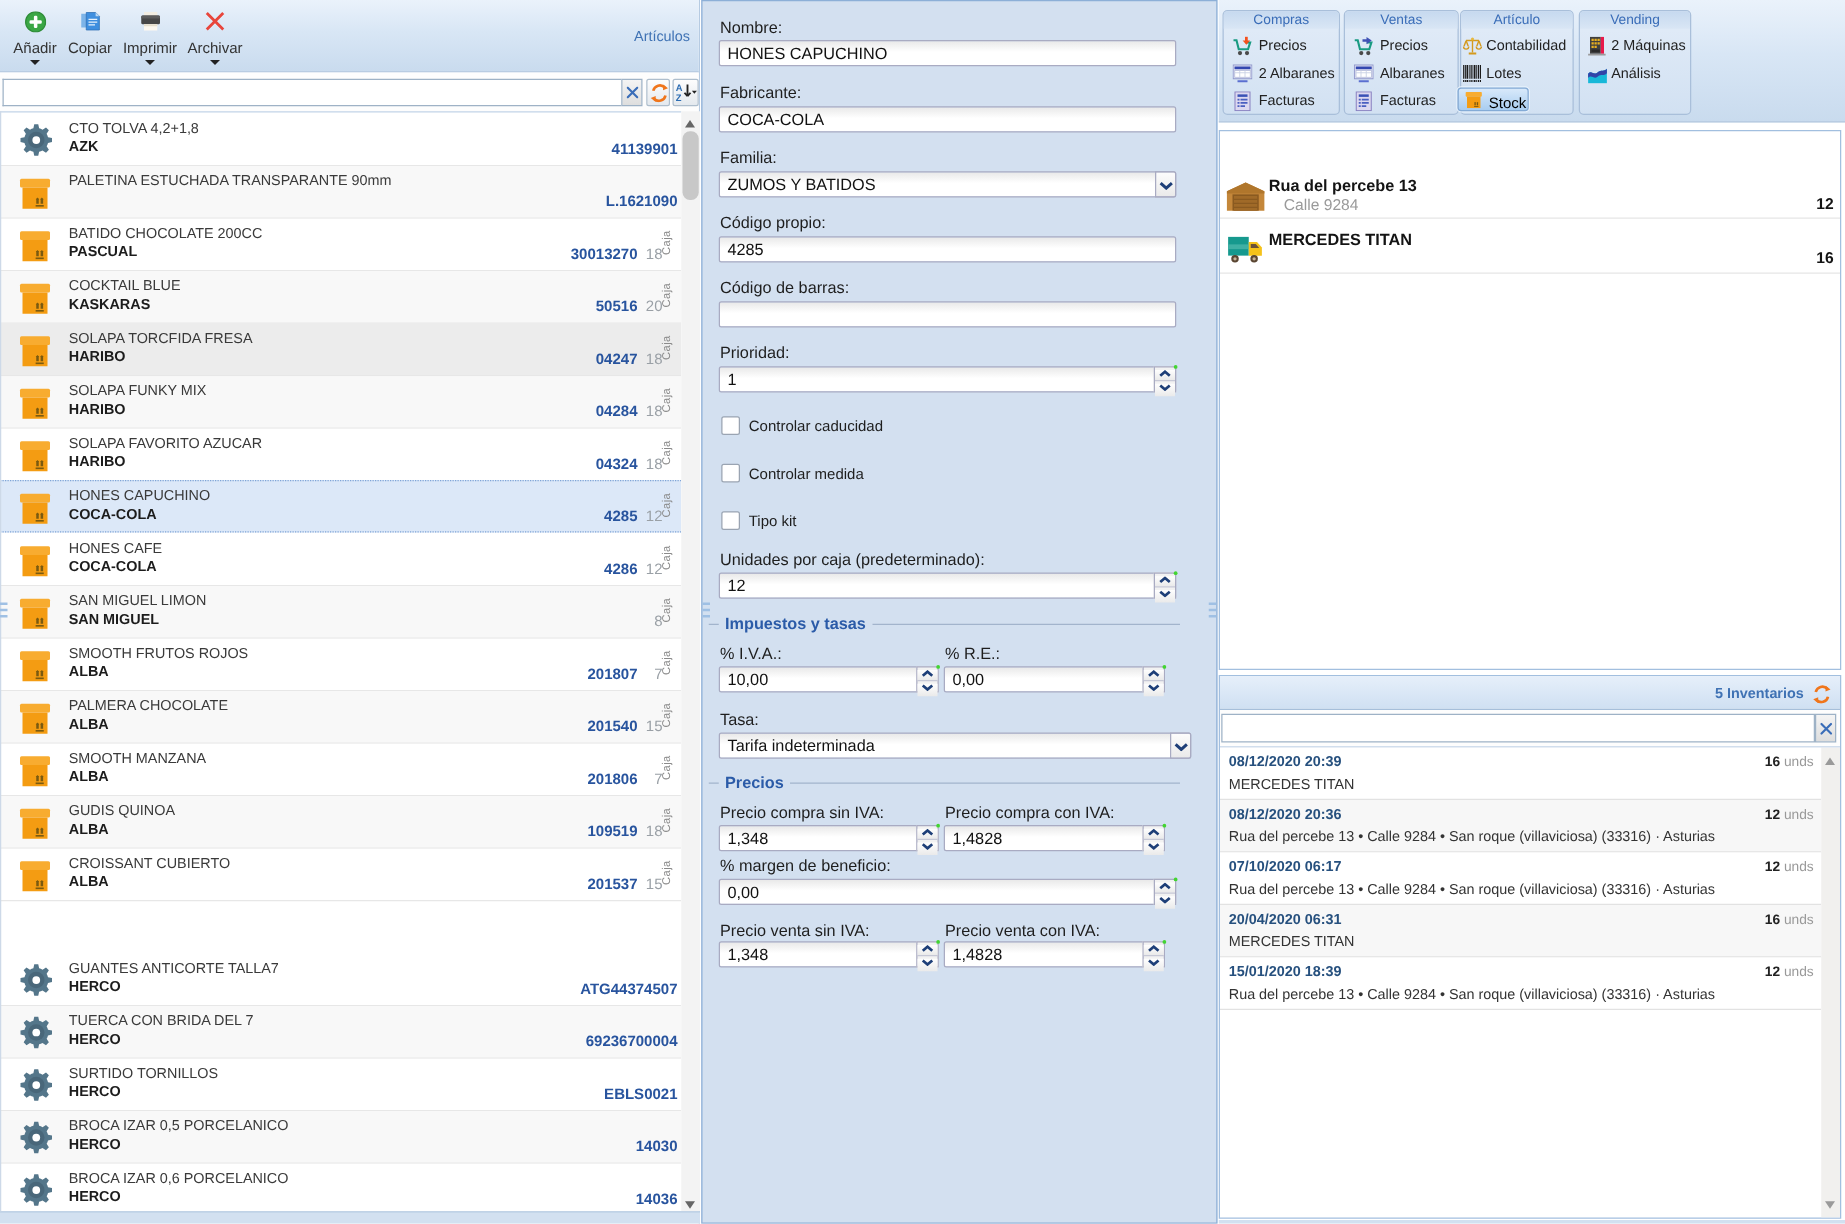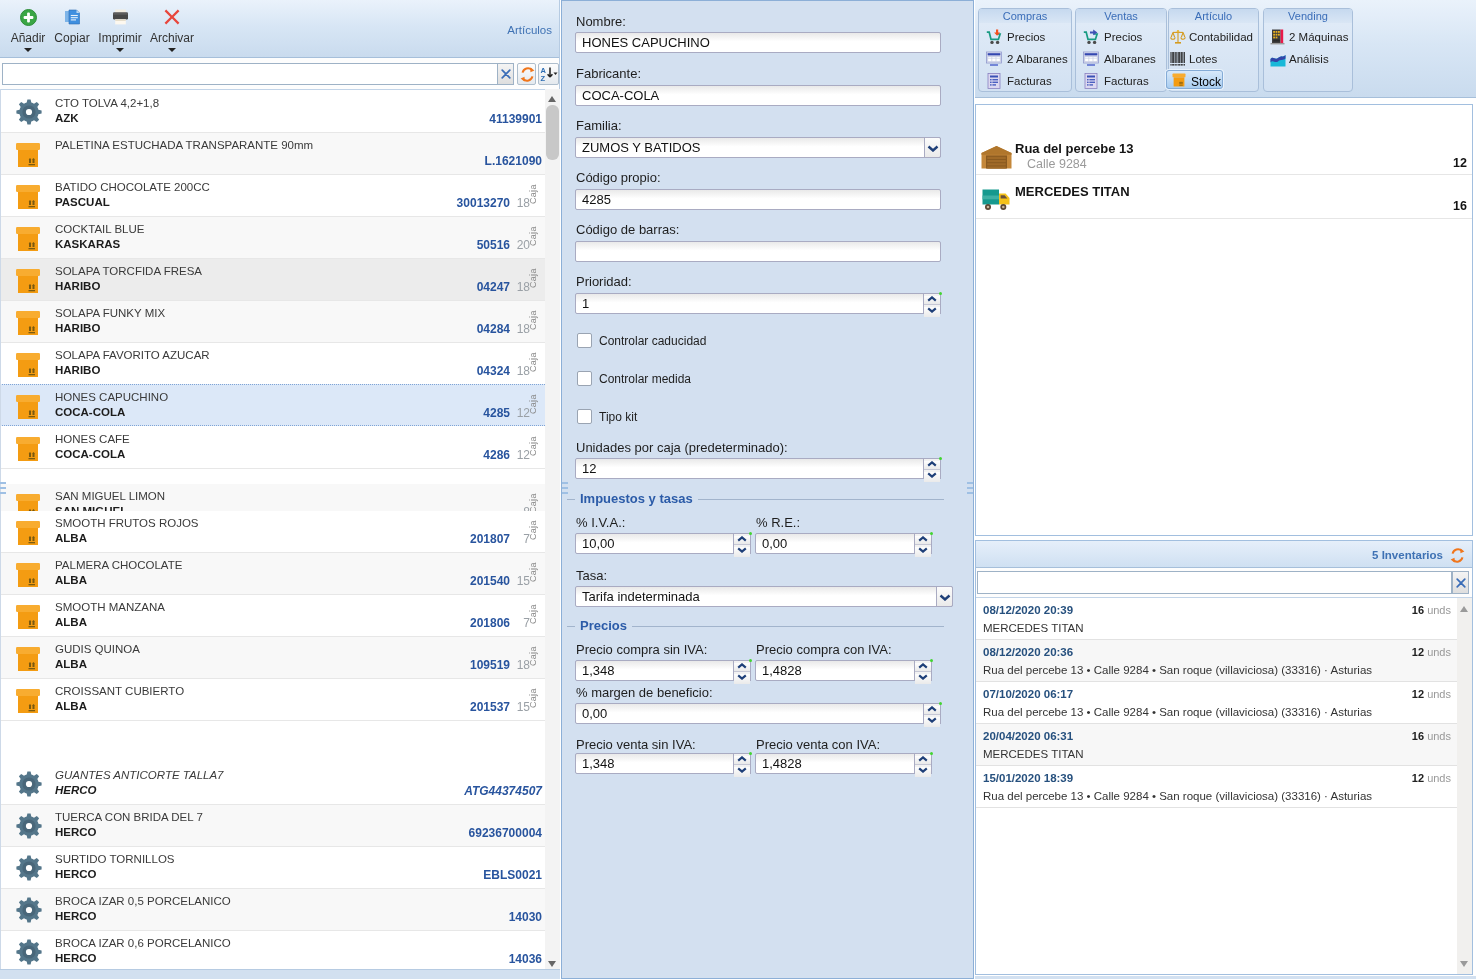--- a/index.html
+++ b/index.html
@@ -267,21 +267,21 @@
             <path d="M17.1 17.5l2.8 0-1.4-1.6z"></path>
             <rect x="13.5" y="22" width="6.5" height="1.3"></rect>
           </g>
         </svg></span>
       <span class="t1">HONES CAFE</span>
       <span class="t2">COCA-COLA</span>
       <span class="code" style="right:35px">4286</span>
       <span class="qty" style="right:15px">12</span>
       <span class="caja">Caja</span>
     </div>
-    <div class="lrow" style="top:379px;background:#f8f8f8;margin-top:15px;">
+    <div class="lrow" style="top:379px;background:#f8f8f8;">
       <span class="ric" style="top:9px"><svg width="26" height="26" viewBox="0 0 26 26" style="width:26px;height:26px">
           <rect x="1" y="1" width="24" height="7" rx="1.2" fill="#f8ac30"></rect>
           <rect x="3" y="8" width="20" height="17" fill="#f49c12"></rect>
           <g fill="#7a5a10">
             <rect x="14" y="17" width="2" height="4"></rect>
             <rect x="17.5" y="17" width="2" height="4"></rect>
             <path d="M13.6 17.5l2.8 0-1.4-1.6z"></path>
             <path d="M17.1 17.5l2.8 0-1.4-1.6z"></path>
             <rect x="13.5" y="22" width="6.5" height="1.3"></rect>
           </g>
@@ -374,21 +374,21 @@
             <path d="M17.1 17.5l2.8 0-1.4-1.6z"></path>
             <rect x="13.5" y="22" width="6.5" height="1.3"></rect>
           </g>
         </svg></span>
       <span class="t1">CROISSANT CUBIERTO</span>
       <span class="t2">ALBA</span>
       <span class="code" style="right:35px">201537</span>
       <span class="qty" style="right:15px">15</span>
       <span class="caja">Caja</span>
     </div>
-    <div class="lrow" style="top:673px;background:#fff;font-style:italic;">
+    <div class="lrow" style="top:673px;background:#fff;">
       <span class="ric" style="top:7px"><svg width="28" height="28" viewBox="0 0 28 28" style="">
           <g fill="#54768a">
             <path d="M14 2.2 L17.2 2.2 L17.9 5.4 A9.3 9.3 0 0 1 20.6 6.5 L23.4 4.7 L25.7 7 L23.9 9.8 A9.3 9.3 0 0 1 25 12.5 L28.2 13.2 L28.2 16.4 L25 17.1 A9.3 9.3 0 0 1 23.9 19.8 L25.7 22.6 L23.4 24.9 L20.6 23.1 A9.3 9.3 0 0 1 17.9 24.2 L17.2 27.4 L14 27.4 L13.3 24.2 A9.3 9.3 0 0 1 10.6 23.1 L7.8 24.9 L5.5 22.6 L7.3 19.8 A9.3 9.3 0 0 1 6.2 17.1 L3 16.4 L3 13.2 L6.2 12.5 A9.3 9.3 0 0 1 7.3 9.8 L5.5 7 L7.8 4.7 L10.6 6.5 A9.3 9.3 0 0 1 13.3 5.4 Z" transform="translate(-1.6,-0.8)"></path>
           </g>
           <circle cx="14" cy="14" r="6.6" fill="#49677a"></circle>
           <circle cx="14" cy="14" r="3.1" fill="#fff"></circle>
         </svg></span>
       <span class="t1">GUANTES ANTICORTE TALLA7</span>
       <span class="t2">HERCO</span>
       <span class="code" style="right:3px">ATG44374507</span>

